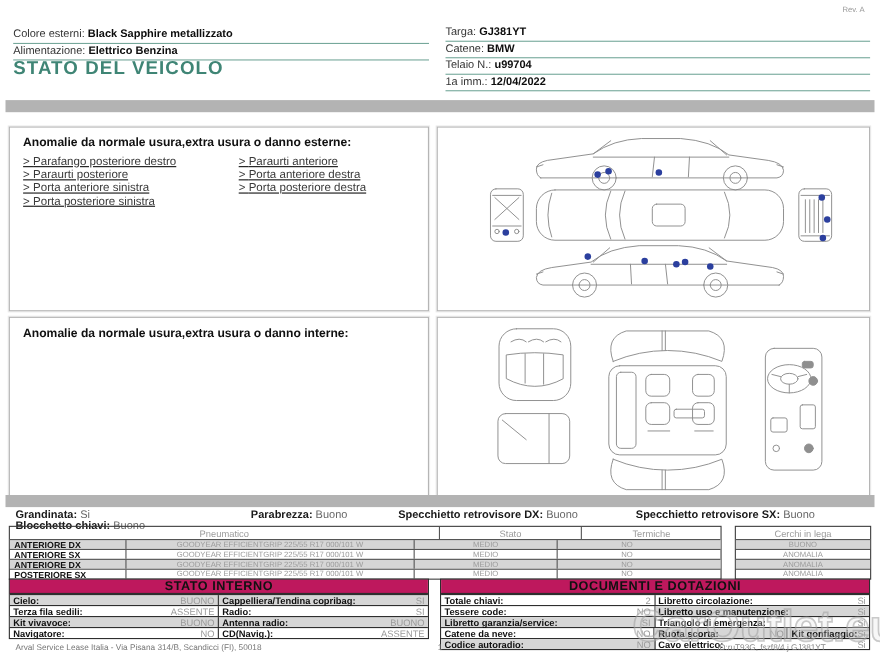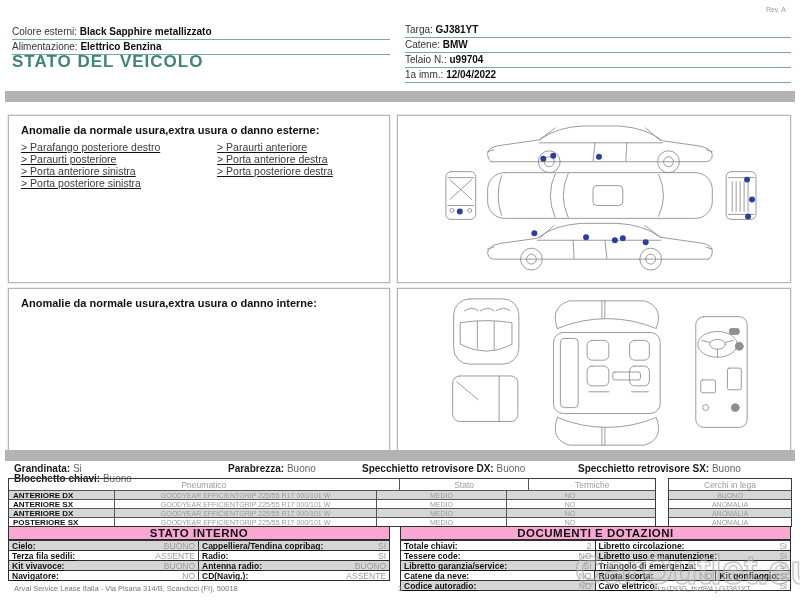--- a/index.html
+++ b/index.html
@@ -59,27 +59,27 @@
   .c-term  { width:126px; justify-content:center; color:#9b9b9b; }
   .c-head  { font-size:8.5px; color:#9b9b9b; justify-content:center; font-weight:normal; }
   .c-span  { width:392px; }
   .c-cerchi{ width:100%; justify-content:center; color:#9b9b9b; }
   .shaded { background:#d6d6d6; }
 
   
   .btable { border:1px solid #2e2e2e; font-size:8.5px; }
   .btable-left  { left:8px;  top:526px; width:382px; }
   .btable-right { left:400px; top:526px; width:391px; }
-  .btable-head { height:13px; background:#f9a8d4; border-bottom:1px solid #2e2e2e;
+  .btable-head { height:13px; background:#be185d; border-bottom:1px solid #2e2e2e;
                  font-size:11.5px; font-weight:bold; text-align:center; line-height:13px; letter-spacing:0.5px; }
   .brow { display:flex; height:10px; border-top:1px solid #2e2e2e; }
   .brow:first-of-type { border-top:none; }
   .bcell { display:flex; height:100%; align-items:center; border-right:1px solid #2e2e2e; }
   .bcell:last-child { border-right:none; }
-  .blabel { font-weight:bold; color:#111; padding-left:3px; white-space:nowrap;text-decoration:underline; }
+  .blabel { font-weight:bold; color:#111; padding-left:3px; white-space:nowrap; }
   .bvalue { margin-left:auto; color:#9b9b9b; padding-right:3px; }
   .half { width:50%; }
   .q1 { width:121px; }
   .gray { background:#d6d6d6; }
 
   
   .footer { top:584px; font-size:7.5px; color:#777; }
   .footer-left { left:14px; }
   .footer-page { left:398px; }
   .footer-id { left:652px; color:#888; }

